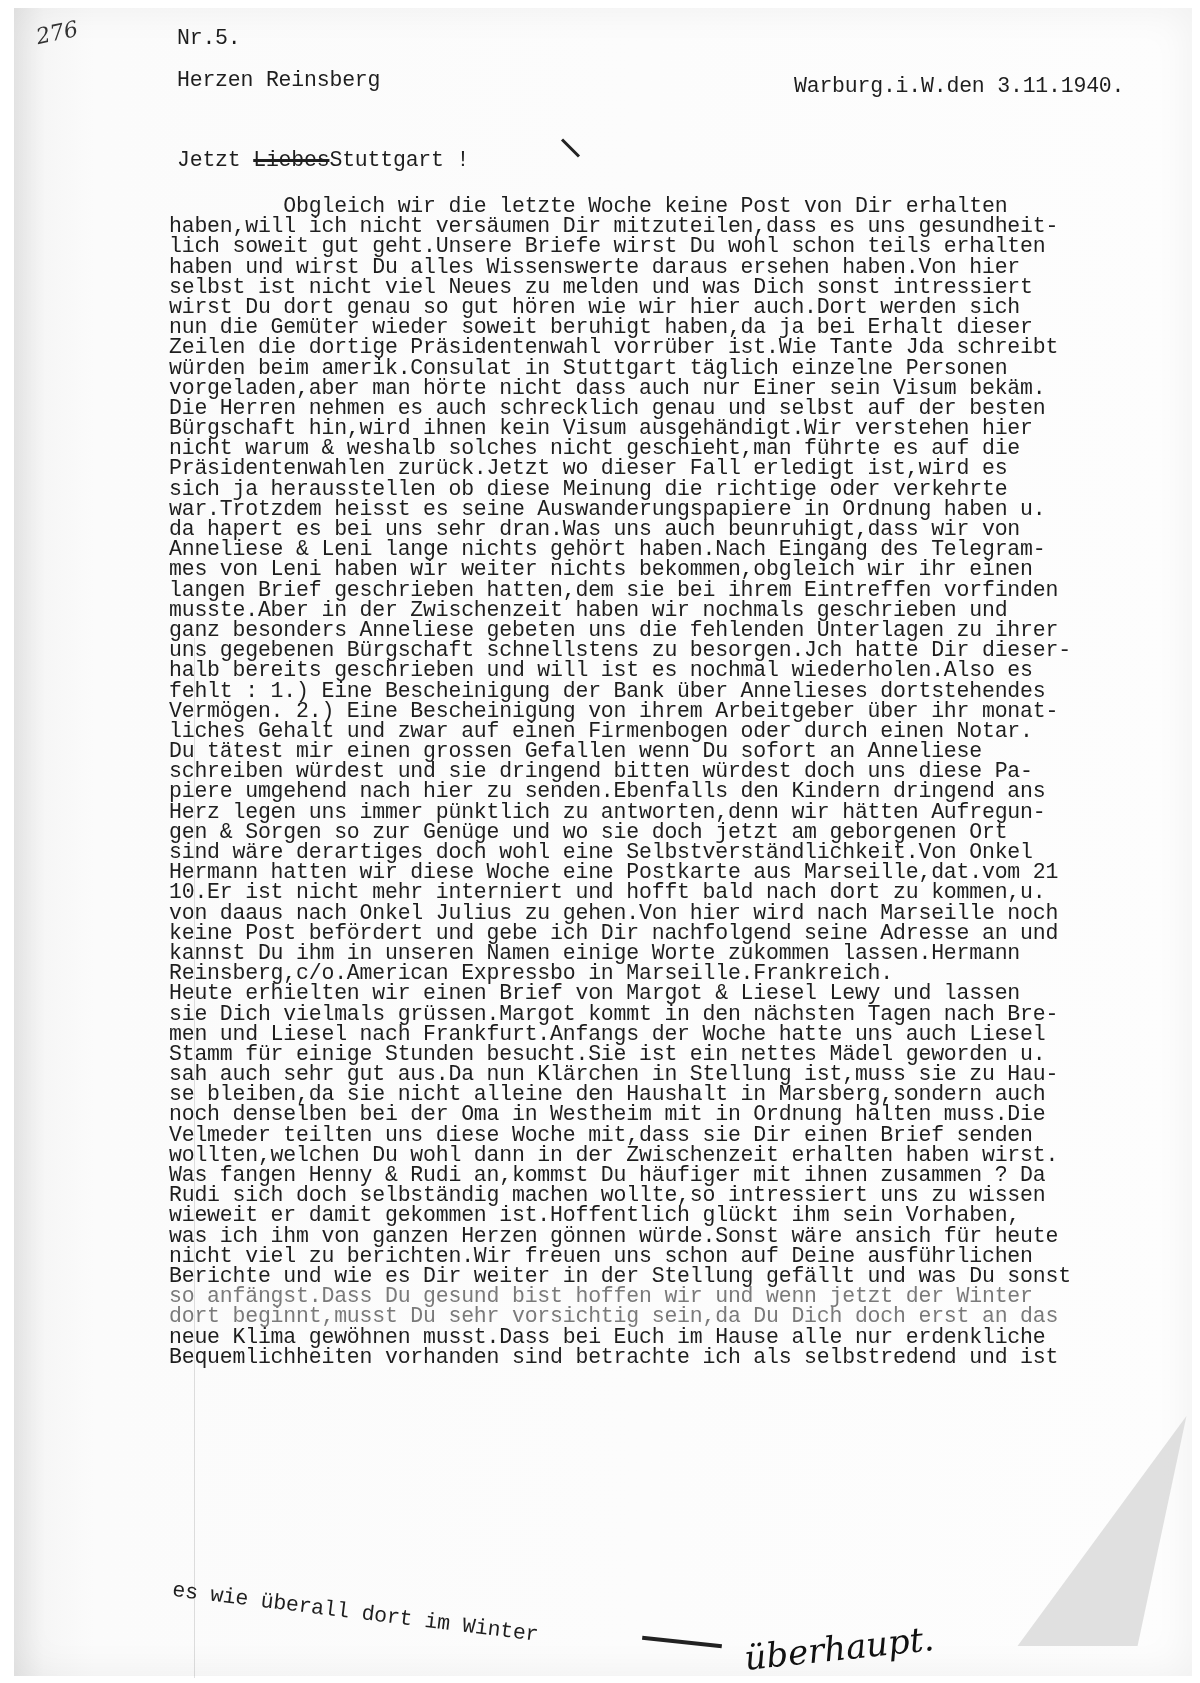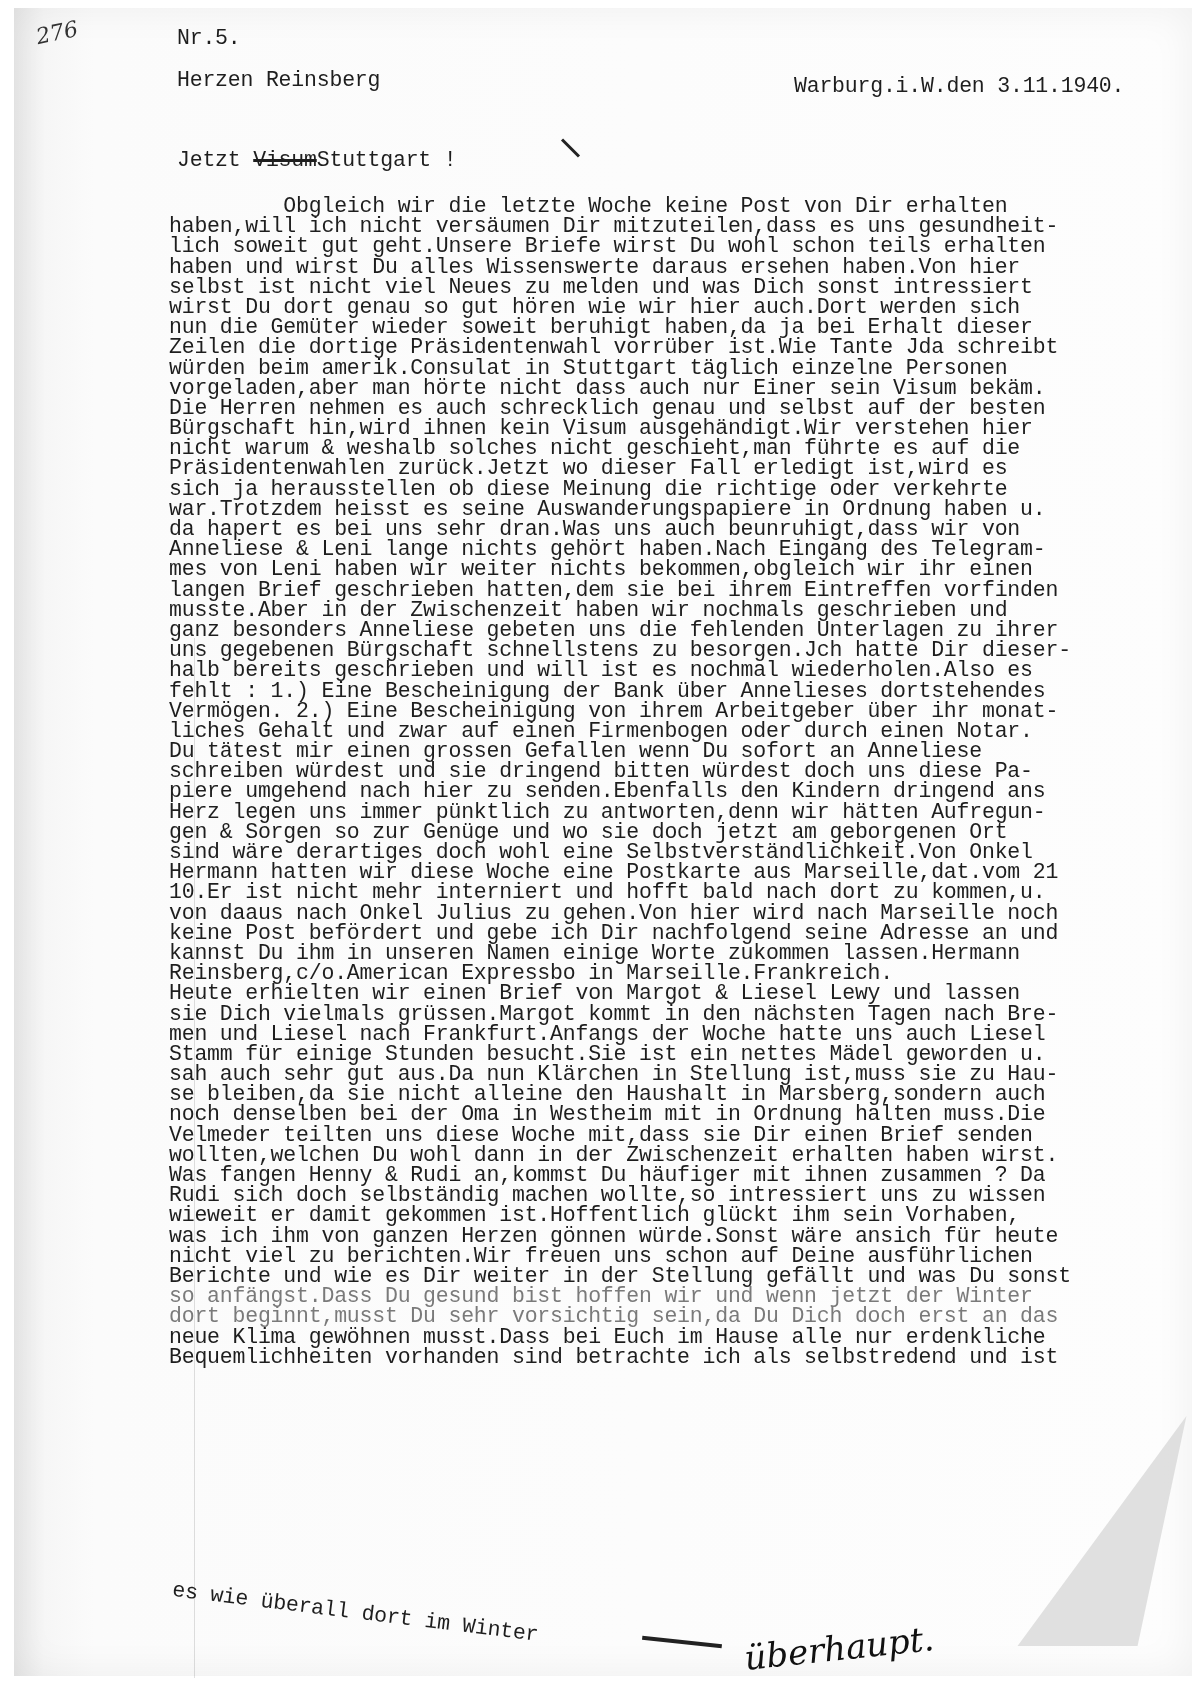--- a/index.html
+++ b/index.html
@@ -65,21 +65,21 @@
   <div class="fold-line"></div>
   <div class="corner-fold"></div>
 
   <div class="archive-no">276</div>
 
   <div class="tw letter-no">Nr.5.</div>
   <div class="tw sender">Herzen Reinsberg</div>
   <div class="tw place-date">Warburg.i.W.den 3.11.1940.</div>
 
   <div class="tw salutation">
-    <span>Jetzt </span><span class="struck">Visum</span><span>Stuttgart !</span>
+    <span>Jetzt </span><span class="struck">Liebes</span><span>Stuttgart !</span>
   </div>
   <div class="tick-mark"></div>
 
   <div class="tw body-text" id="body-text"><span class="line">         Obgleich wir die letzte Woche keine Post von Dir erhalten</span><span class="line">haben,will ich nicht versäumen Dir mitzuteilen,dass es uns gesundheit-</span><span class="line">lich soweit gut geht.Unsere Briefe wirst Du wohl schon teils erhalten</span><span class="line">haben und wirst Du alles Wissenswerte daraus ersehen haben.Von hier</span><span class="line">selbst ist nicht viel Neues zu melden und was Dich sonst intressiert</span><span class="line">wirst Du dort genau so gut hören wie wir hier auch.Dort werden sich</span><span class="line">nun die Gemüter wieder soweit beruhigt haben,da ja bei Erhalt dieser</span><span class="line">Zeilen die dortige Präsidentenwahl vorrüber ist.Wie Tante Jda schreibt</span><span class="line">würden beim amerik.Consulat in Stuttgart täglich einzelne Personen</span><span class="line">vorgeladen,aber man hörte nicht dass auch nur Einer sein Visum bekäm.</span><span class="line">Die Herren nehmen es auch schrecklich genau und selbst auf der besten</span><span class="line">Bürgschaft hin,wird ihnen kein Visum ausgehändigt.Wir verstehen hier</span><span class="line">nicht warum &amp; weshalb solches nicht geschieht,man führte es auf die</span><span class="line">Präsidentenwahlen zurück.Jetzt wo dieser Fall erledigt ist,wird es</span><span class="line">sich ja herausstellen ob diese Meinung die richtige oder verkehrte</span><span class="line">war.Trotzdem heisst es seine Auswanderungspapiere in Ordnung haben u.</span><span class="line">da hapert es bei uns sehr dran.Was uns auch beunruhigt,dass wir von</span><span class="line">Anneliese &amp; Leni lange nichts gehört haben.Nach Eingang des Telegram-</span><span class="line">mes von Leni haben wir weiter nichts bekommen,obgleich wir ihr einen</span><span class="line">langen Brief geschrieben hatten,dem sie bei ihrem Eintreffen vorfinden</span><span class="line">musste.Aber in der Zwischenzeit haben wir nochmals geschrieben und</span><span class="line">ganz besonders Anneliese gebeten uns die fehlenden Unterlagen zu ihrer</span><span class="line">uns gegebenen Bürgschaft schnellstens zu besorgen.Jch hatte Dir dieser-</span><span class="line">halb bereits geschrieben und will ist es nochmal wiederholen.Also es</span><span class="line">fehlt : 1.) Eine Bescheinigung der Bank über Annelieses dortstehendes</span><span class="line">Vermögen. 2.) Eine Bescheinigung von ihrem Arbeitgeber über ihr monat-</span><span class="line">liches Gehalt und zwar auf einen Firmenbogen oder durch einen Notar.</span><span class="line">Du tätest mir einen grossen Gefallen wenn Du sofort an Anneliese</span><span class="line">schreiben würdest und sie dringend bitten würdest doch uns diese Pa-</span><span class="line">piere umgehend nach hier zu senden.Ebenfalls den Kindern dringend ans</span><span class="line">Herz legen uns immer pünktlich zu antworten,denn wir hätten Aufregun-</span><span class="line">gen &amp; Sorgen so zur Genüge und wo sie doch jetzt am geborgenen Ort</span><span class="line">sind wäre derartiges doch wohl eine Selbstverständlichkeit.Von Onkel</span><span class="line">Hermann hatten wir diese Woche eine Postkarte aus Marseille,dat.vom 21</span><span class="line">10.Er ist nicht mehr interniert und hofft bald nach dort zu kommen,u.</span><span class="line">von daaus nach Onkel Julius zu gehen.Von hier wird nach Marseille noch</span><span class="line">keine Post befördert und gebe ich Dir nachfolgend seine Adresse an und</span><span class="line">kannst Du ihm in unseren Namen einige Worte zukommen lassen.Hermann</span><span class="line">Reinsberg,c/o.American Expressbo in Marseille.Frankreich.</span><span class="line">Heute erhielten wir einen Brief von Margot &amp; Liesel Lewy und lassen</span><span class="line">sie Dich vielmals grüssen.Margot kommt in den nächsten Tagen nach Bre-</span><span class="line">men und Liesel nach Frankfurt.Anfangs der Woche hatte uns auch Liesel</span><span class="line">Stamm für einige Stunden besucht.Sie ist ein nettes Mädel geworden u.</span><span class="line">sah auch sehr gut aus.Da nun Klärchen in Stellung ist,muss sie zu Hau-</span><span class="line">se bleiben,da sie nicht alleine den Haushalt in Marsberg,sondern auch</span><span class="line">noch denselben bei der Oma in Westheim mit in Ordnung halten muss.Die</span><span class="line">Velmeder teilten uns diese Woche mit,dass sie Dir einen Brief senden</span><span class="line">wollten,welchen Du wohl dann in der Zwischenzeit erhalten haben wirst.</span><span class="line">Was fangen Henny &amp; Rudi an,kommst Du häufiger mit ihnen zusammen ? Da</span><span class="line">Rudi sich doch selbständig machen wollte,so intressiert uns zu wissen</span><span class="line">wieweit er damit gekommen ist.Hoffentlich glückt ihm sein Vorhaben,</span><span class="line">was ich ihm von ganzen Herzen gönnen würde.Sonst wäre ansich für heute</span><span class="line">nicht viel zu berichten.Wir freuen uns schon auf Deine ausführlichen</span><span class="line">Berichte und wie es Dir weiter in der Stellung gefällt und was Du sonst</span><span class="line light">so anfängst.Dass Du gesund bist hoffen wir und wenn jetzt der Winter</span><span class="line light">dort beginnt,musst Du sehr vorsichtig sein,da Du Dich doch erst an das</span><span class="line">neue Klima gewöhnen musst.Dass bei Euch im Hause alle nur erdenkliche</span><span class="line">Bequemlichheiten vorhanden sind betrachte ich als selbstredend und ist</span></div>
 
   <div class="tw closing">
     <span>es wie überall dort im Winter</span>
   </div>
   <div class="sig-struck"></div>
   <div class="signature">überhaupt.</div>

